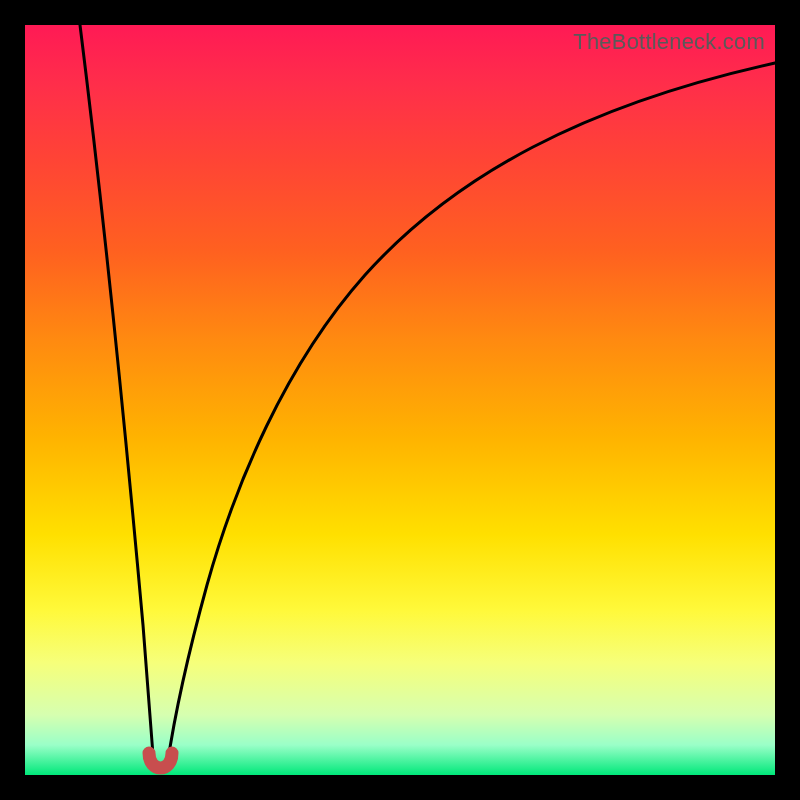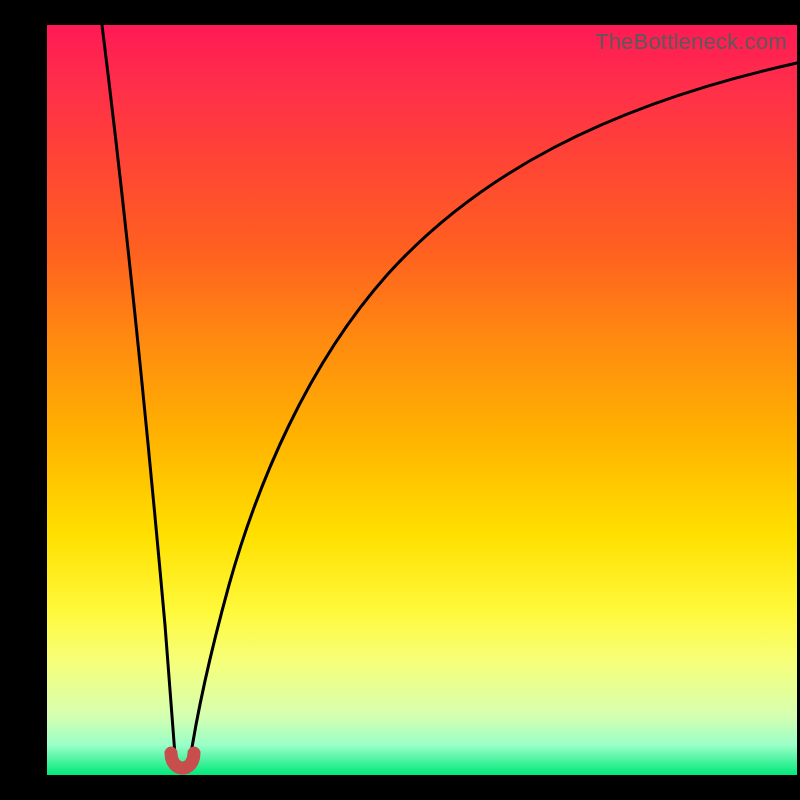--- a/index.html
+++ b/index.html
@@ -11,21 +11,20 @@
     overflow: hidden;
     font-family: Arial, Helvetica, sans-serif;
   }
   .frame {
     position: absolute;
     left: 25px;
     top: 25px;
     width: 750px;
     height: 750px;
     background: #7dd3fc;
-    margin-left: 22px;
   }
   .plot {
     position: absolute;
     left: 0;
     top: 0;
     width: 750px;
     height: 750px;
     background: linear-gradient(
       to bottom,
       #ff1a55 0%,

